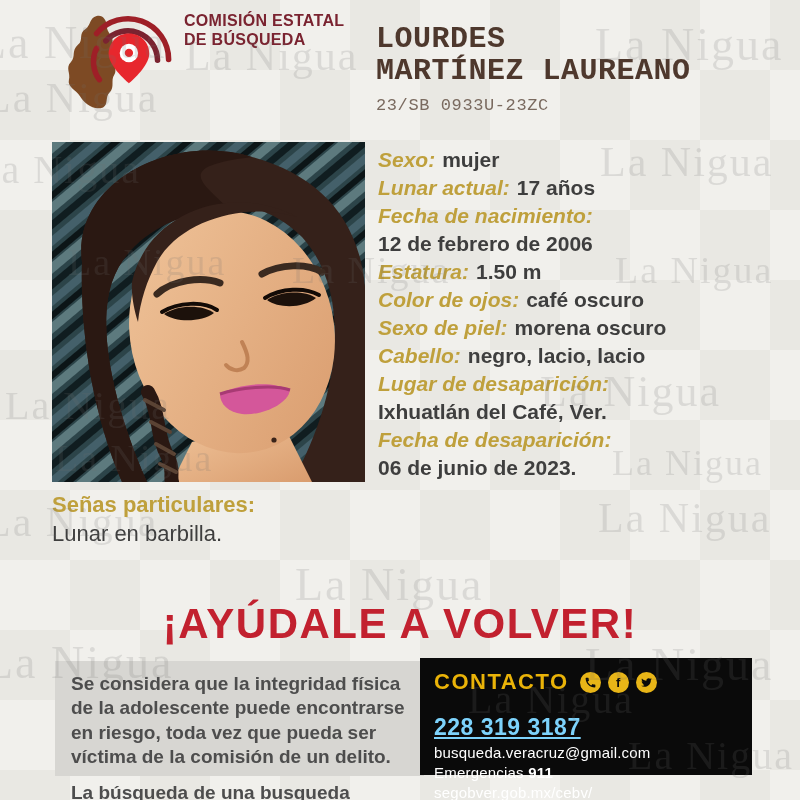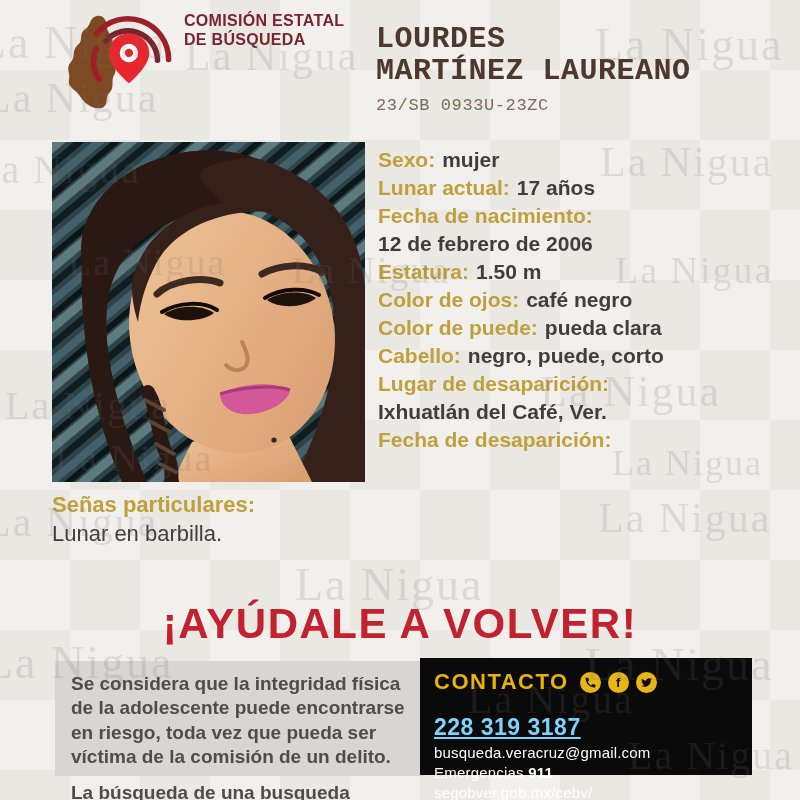--- a/index.html
+++ b/index.html
@@ -24,21 +24,21 @@
              letter-spacing:.3px;}
   .name-block{position:absolute;left:376px;top:24px;z-index:10;font-family:Liberation Mono, monospace;}
   .victim-name{color:#4e382d;font-weight:700;font-size:30px;line-height:1.05;letter-spacing:.5px;}
   .case-number{margin-top:9px;color:#7a6a5f;font-size:17px;letter-spacing:.6px;}
   
   .photo{position:absolute;left:52px;top:142px;width:313px;height:340px;z-index:10;}
   .photo svg{display:block;width:100%;height:100%;}
   
   .details{position:absolute;left:378px;top:146px;width:400px;z-index:10;font-size:21px;}
   .row{line-height:28px;}
-  .row .lbl{color:#bfa03c;font-weight:800;margin-right:7px;}
+  .row .lbl{color:#bfa03c;font-weight:800;margin-right:7px;font-style:italic;}
   .row .val{color:#3e3e3e;font-weight:700;}
   .row.block .lbl,.row.block .val{display:block;margin-right:0;}
   
   .senas{position:absolute;left:52px;top:490px;z-index:10;font-size:22px;line-height:29px;}
   .senas .lbl{color:#bfa03c;font-weight:800;}
   .senas .val{color:#3e3e3e;font-weight:500;}
   
   .headline{position:absolute;left:0;top:600px;width:100%;text-align:center;z-index:10;
             color:#c2212f;font-weight:800;font-size:42px;letter-spacing:1.5px;}
   
@@ -150,34 +150,35 @@
       <span class="lbl">Lunar actual:</span><span class="val">17 años</span>
     </div>
     <div class="row block">
       <span class="lbl">Fecha de nacimiento:</span>
         <span class="val">12 de febrero de 2006</span>
     </div>
     <div class="row">
       <span class="lbl">Estatura:</span><span class="val">1.50 m</span>
     </div>
     <div class="row">
-      <span class="lbl">Color de ojos:</span><span class="val">café negro</span>
-    </div>
-    <div class="row">
-      <span class="lbl">Color de puede:</span><span class="val">pueda clara</span>
-    </div>
-    <div class="row">
-      <span class="lbl">Cabello:</span><span class="val">negro, puede, corto</span>
+      <span class="lbl">Color de ojos:</span><span class="val">café oscuro</span>
+    </div>
+    <div class="row">
+      <span class="lbl">Sexo de piel:</span><span class="val">morena oscuro</span>
+    </div>
+    <div class="row">
+      <span class="lbl">Cabello:</span><span class="val">negro, lacio, lacio</span>
     </div>
     <div class="row block">
       <span class="lbl">Lugar de desaparición:</span>
         <span class="val">Ixhuatlán del Café, Ver.</span>
     </div>
     <div class="row block">
       <span class="lbl">Fecha de desaparición:</span>
+        <span class="val">06 de junio de 2023.</span>
     </div>
   </div>
 
   <div class="senas">
     <div class="lbl">Señas particulares:</div>
     <div class="val">Lunar en barbilla.</div>
   </div>
 
   <div class="headline">¡AYÚDALE A VOLVER!</div>
 

